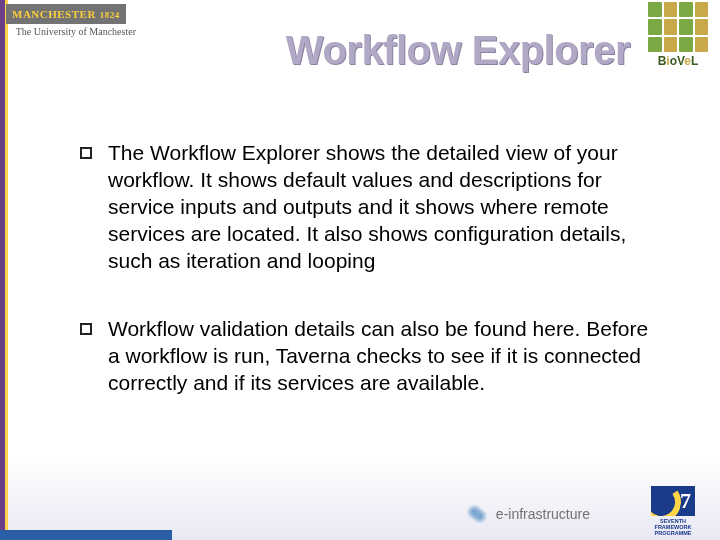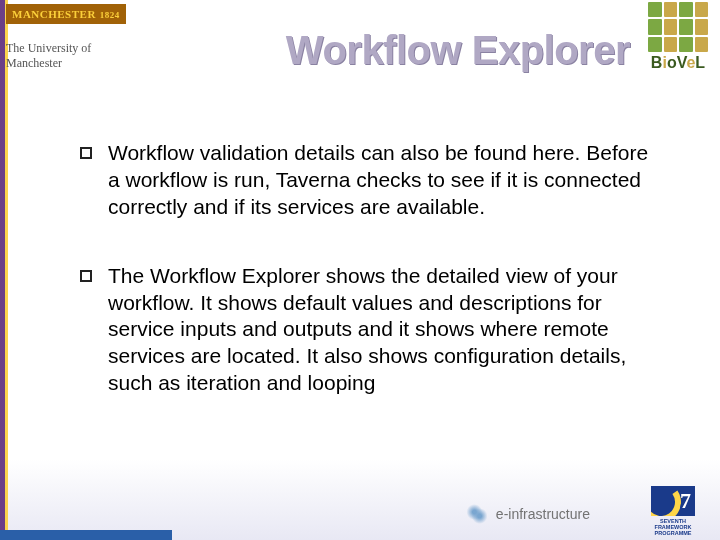--- a/index.html
+++ b/index.html
@@ -16,35 +16,36 @@
     height: 110px;
   }
   .manchester-logo {
     position: absolute;
     top: 4px;
     left: 6px;
     width: 130px;
     height: 50px;
   }
   .manchester-badge {
-    background: #a16207;
+    background: #737373;
     color: #fbcf3a;
     font-weight: bold;
     font-size: 11px;
     padding: 4px 6px;
     display: inline-block;
     letter-spacing: 0.5px;
     font-family: Georgia, serif;
   }
   .manchester-badge .yr { color: #fbcf3a; margin-left: 4px; font-size: 9px; }
   .manchester-sub {
-    font-size: 12px;
+    font-size: 10px;
     color: #555;
-    margin-top: 17px;
+    margin-top: 2px;
     font-family: Georgia, serif;
+    text-align: right;
   }
   .side-stripe {
     position: absolute;
     left: 0; top: 0;
     width: 8px; height: 540px;
     background: linear-gradient(to right, #5b2a7a 0%, #5b2a7a 60%, #fbcf3a 60%, #fbcf3a 100%);
     opacity: 0.9;
   }
   .title {
     position: absolute;
@@ -69,21 +70,21 @@
     grid-template-columns: repeat(4, 1fr);
     grid-template-rows: repeat(3, 1fr);
     gap: 2px;
   }
   .biovel-grid div {
     background: #7ca843;
     border-radius: 1px;
   }
   .biovel-grid div:nth-child(even){ background:#c9a84a; }
   .biovel-text {
-    font-size: 16px;
+    font-size: 12px;
     font-weight: bold;
     color: #3a5a1f;
     margin-top: 2px;
   }
   .biovel-text .e { color: #c9a84a; }
   .content {
     padding: 30px 70px 0 80px;
   }
   .bullet-item {
     display: flex;
@@ -199,25 +200,25 @@
         <div></div>
         <div></div>
     </div>
     <div class="biovel-text">B<span class="e">i</span>oV<span class="e">e</span>L</div>
   </div>
 </div>
 
 <div class="content">
   <div class="bullet-item">
     <div class="bullet-marker"></div>
-    <div class="bullet-text">Workflow validation details can also be found here. Before a workflow is run, Taverna checks to see if it is connected correctly and if its services are available.</div>
+    <div class="bullet-text">The Workflow Explorer shows the detailed view of your workflow. It shows default values and descriptions for service inputs and outputs and it shows where remote services are located. It also shows configuration details, such as iteration and looping</div>
   </div>
   <div class="bullet-item">
     <div class="bullet-marker"></div>
-    <div class="bullet-text">The Workflow Explorer shows the detailed view of your workflow. It shows default values and descriptions for service inputs and outputs and it shows where remote services are located. It also shows configuration details, such as iteration and looping</div>
+    <div class="bullet-text">Workflow validation details can also be found here. Before a workflow is run, Taverna checks to see if it is connected correctly and if its services are available.</div>
   </div>
 </div>
 
 <div class="footer">
   <div class="footer-bar"></div>
   <div class="einfra">
     <div class="einfra-icon"></div>
     <span>e-infrastructure</span>
   </div>
   <div class="fp7">

